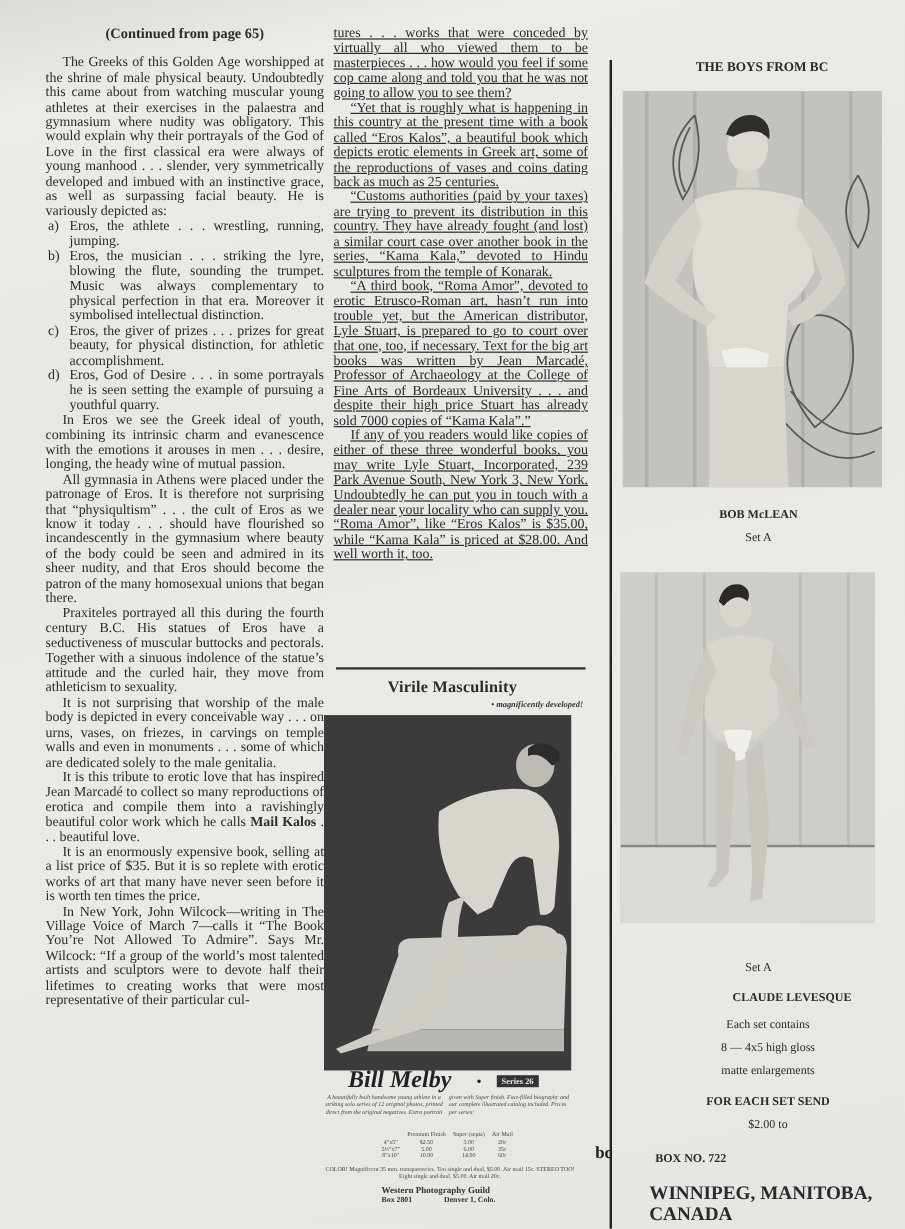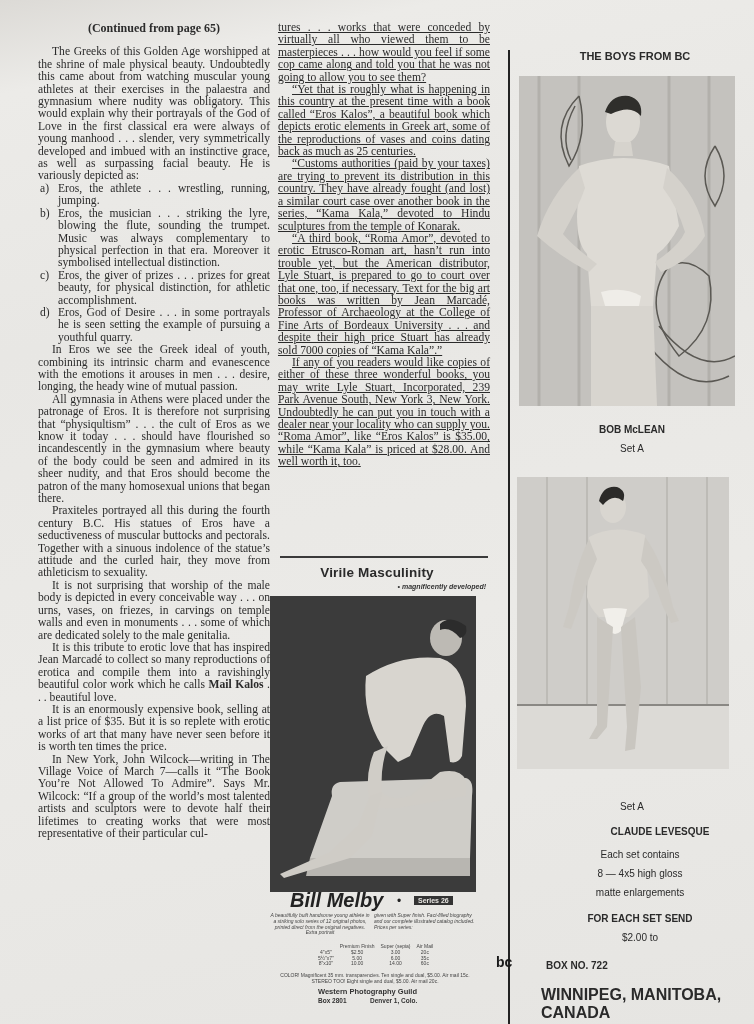--- a/index.html
+++ b/index.html
@@ -7,21 +7,21 @@
       width: 754px; height: 1024px; overflow: hidden;
       background: #e9e7e3;
       position: relative;
       color: #2b2b2b;
     }
     .page {
       position: absolute; left: 0; top: 0; width: 754px; height: 1024px;
       background: linear-gradient(168deg, #dcdad6 0%, #ecebe8 8%, #e8e7e4 30%, #ebeae7 60%, #e6e5e2 100%);
     }
     .serif { font-family: "Liberation Serif", "DejaVu Serif", serif; }
-    .sans { font-family: Liberation Sans, sans-serif; }
+    .sans { font-family: Liberation Serif, serif; }
 
     
     .col1 {
       position: absolute; left: 38px; top: 22px; width: 232px;
       font-size: 11.6px; line-height: 12.4px; text-align: justify;
     }
     .col2 {
       position: absolute; left: 278px; top: 22px; width: 212px;
       font-size: 11.6px; line-height: 12.4px; text-align: justify; text-decoration: underline;
     }

